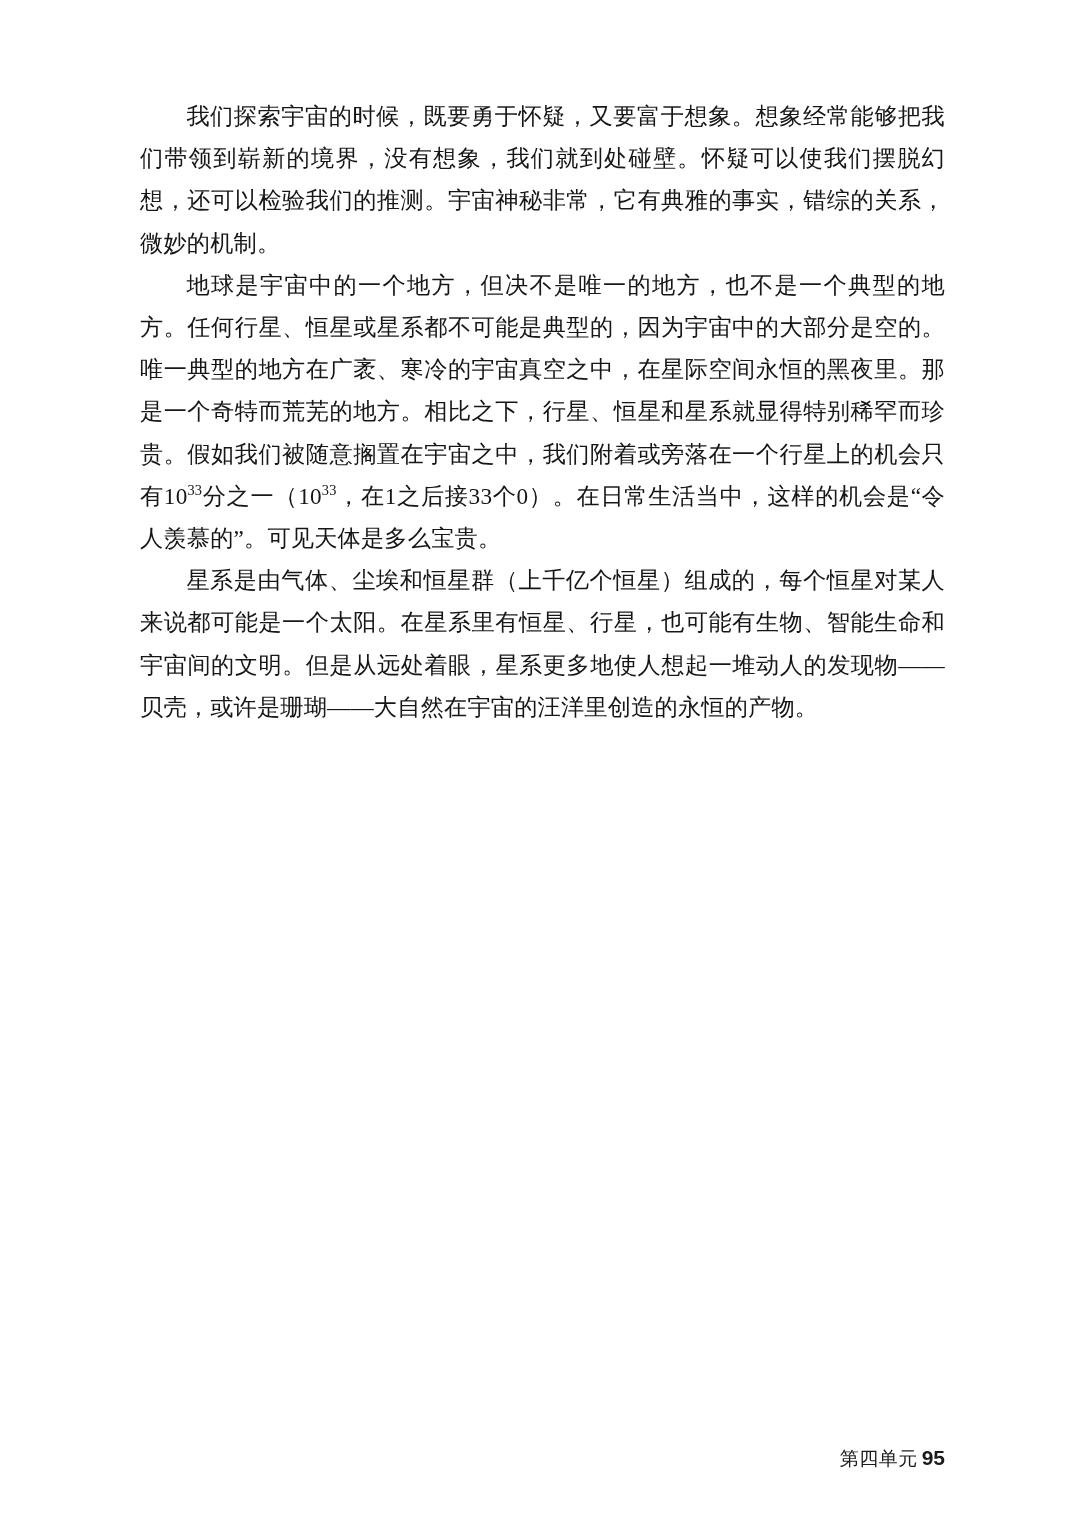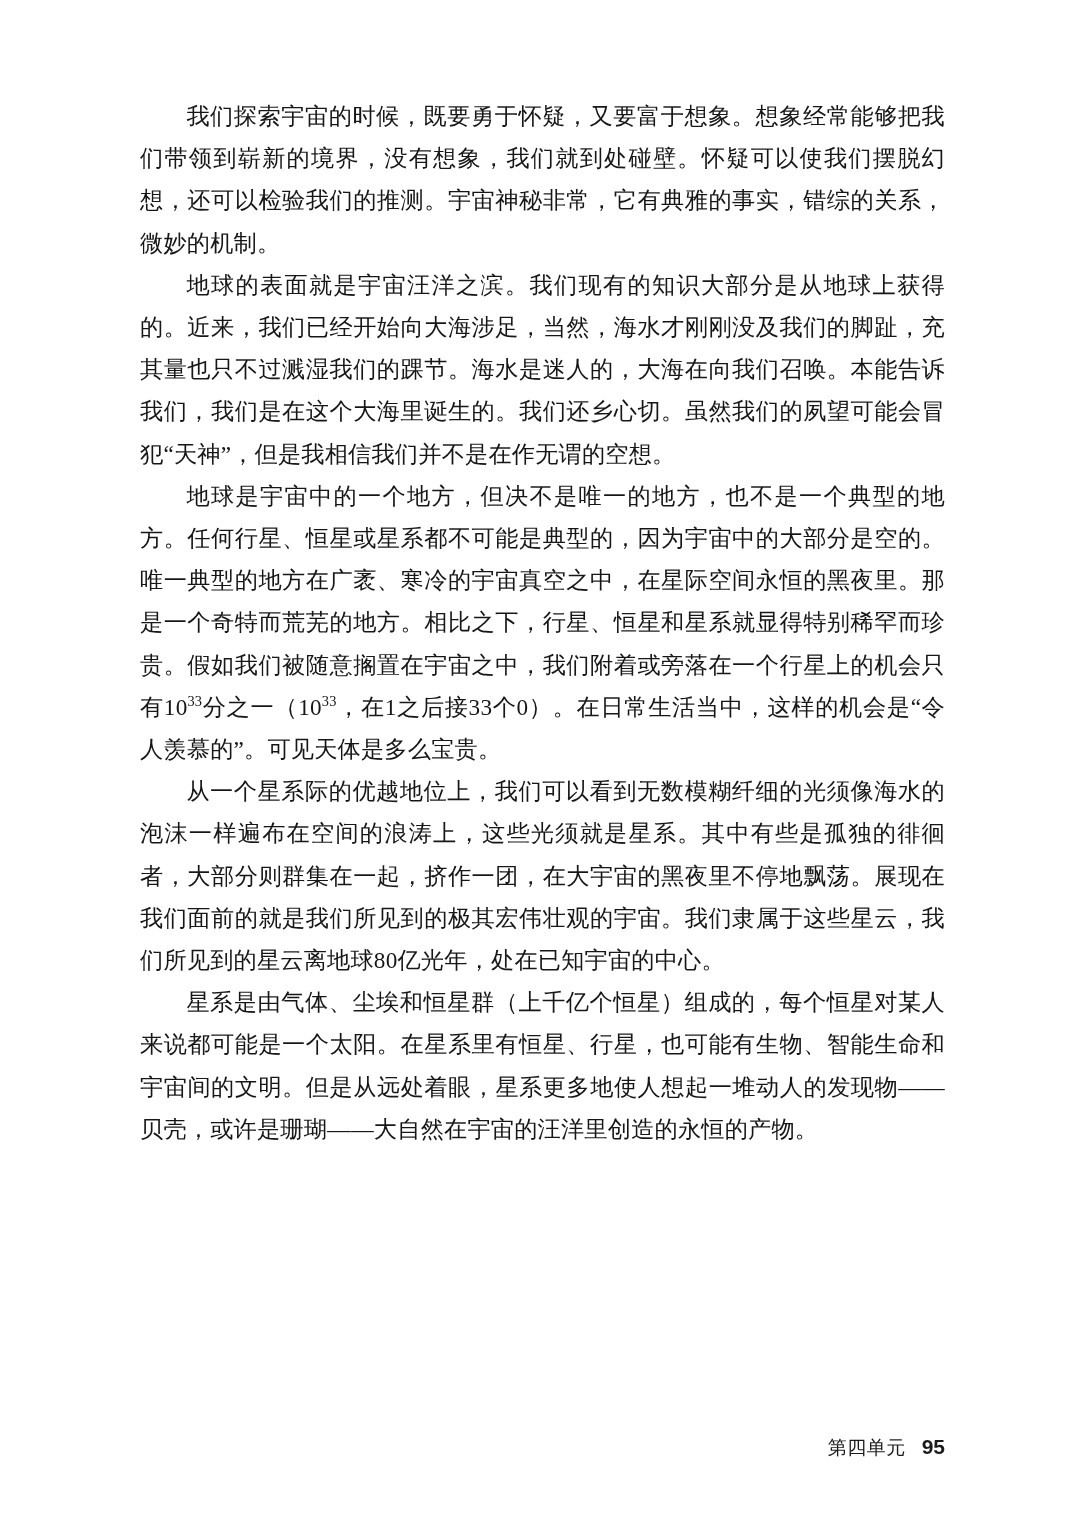--- a/index.html
+++ b/index.html
@@ -37,47 +37,45 @@
     text-indent: 2em;
   }
   sup {
     font-size: 0.62em;
     vertical-align: super;
     line-height: 0;
   }
   .footer {
     position: absolute;
     right: 135px;
-    bottom: 67px;
+    bottom: 56px;
     display: flex;
     align-items: baseline;
-    gap: 16px;
+    gap: 4px;
     font-size: 19px;
     color: #1a1a1a;
   }
   .footer-unit {
     font-family: "Liberation Serif", "DejaVu Serif", serif;
     letter-spacing: 0.5px;
   }
   .footer-page {
     font-family: "Liberation Sans", sans-serif;
     font-size: 21px;
     font-weight: bold;
     margin-top: 32px;
   }
 </style>
 </head>
 <body>
 
 <div class="page">
   <div class="body-text">
     <p class="para">我们探索宇宙的时候，既要勇于怀疑，又要富于想象。想象经常能够把我们带领到崭新的境界，没有想象，我们就到处碰壁。怀疑可以使我们摆脱幻想，还可以检验我们的推测。宇宙神秘非常，它有典雅的事实，错综的关系，微妙的机制。</p>
-    <p class="para">地球的表面就是宇宙汪洋之滨。我们现有的知识大部分是从地球上获得的。近来，我们已经开始向大海涉足，当然，海水才刚刚没及我们的脚趾，充其量也只不过溅湿我们的踝节。海水是迷人的，大海在向我们召唤。本能告诉我们，我们是在这个大海里诞生的。我们还乡心切。虽然我们的夙望可能会冒犯“天神”，但是我相信我们并不是在作无谓的空想。</p>
     <p class="para">地球是宇宙中的一个地方，但决不是唯一的地方，也不是一个典型的地方。任何行星、恒星或星系都不可能是典型的，因为宇宙中的大部分是空的。唯一典型的地方在广袤、寒冷的宇宙真空之中，在星际空间永恒的黑夜里。那是一个奇特而荒芜的地方。相比之下，行星、恒星和星系就显得特别稀罕而珍贵。假如我们被随意搁置在宇宙之中，我们附着或旁落在一个行星上的机会只有10<sup>33</sup>分之一（10<sup>33</sup>，在1之后接33个0）。在日常生活当中，这样的机会是“令人羡慕的”。可见天体是多么宝贵。</p>
-    <p class="para">从一个星系际的优越地位上，我们可以看到无数模糊纤细的光须像海水的泡沫一样遍布在空间的浪涛上，这些光须就是星系。其中有些是孤独的徘徊者，大部分则群集在一起，挤作一团，在大宇宙的黑夜里不停地飘荡。展现在我们面前的就是我们所见到的极其宏伟壮观的宇宙。我们隶属于这些星云，我们所见到的星云离地球80亿光年，处在已知宇宙的中心。</p>
     <p class="para">星系是由气体、尘埃和恒星群（上千亿个恒星）组成的，每个恒星对某人来说都可能是一个太阳。在星系里有恒星、行星，也可能有生物、智能生命和宇宙间的文明。但是从远处着眼，星系更多地使人想起一堆动人的发现物——贝壳，或许是珊瑚——大自然在宇宙的汪洋里创造的永恒的产物。</p>
   </div>
 </div>
 
 <div class="footer">
   <span class="footer-unit">第四单元</span>
   <span class="footer-page">95</span>
 </div>
 
 </body></html>

